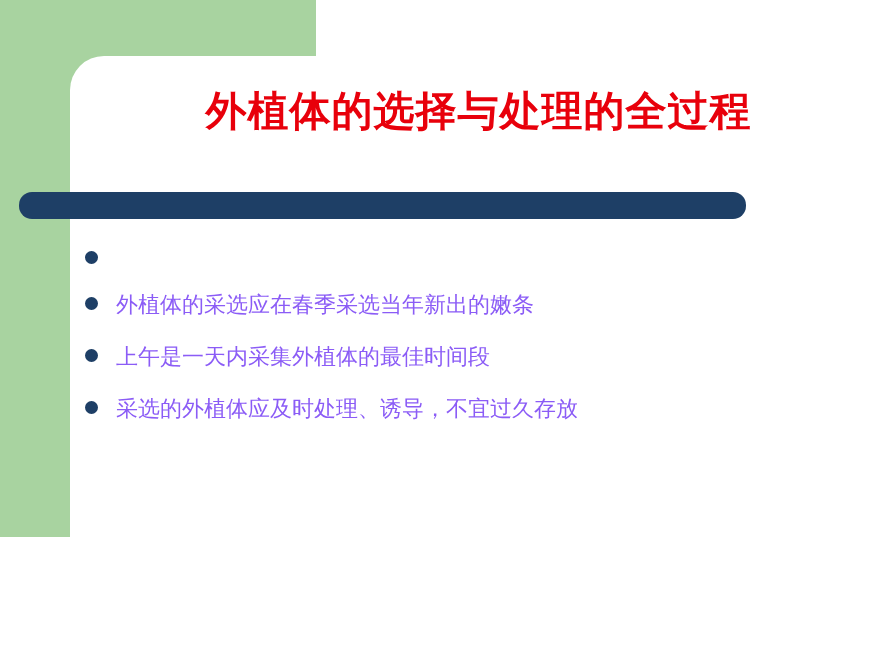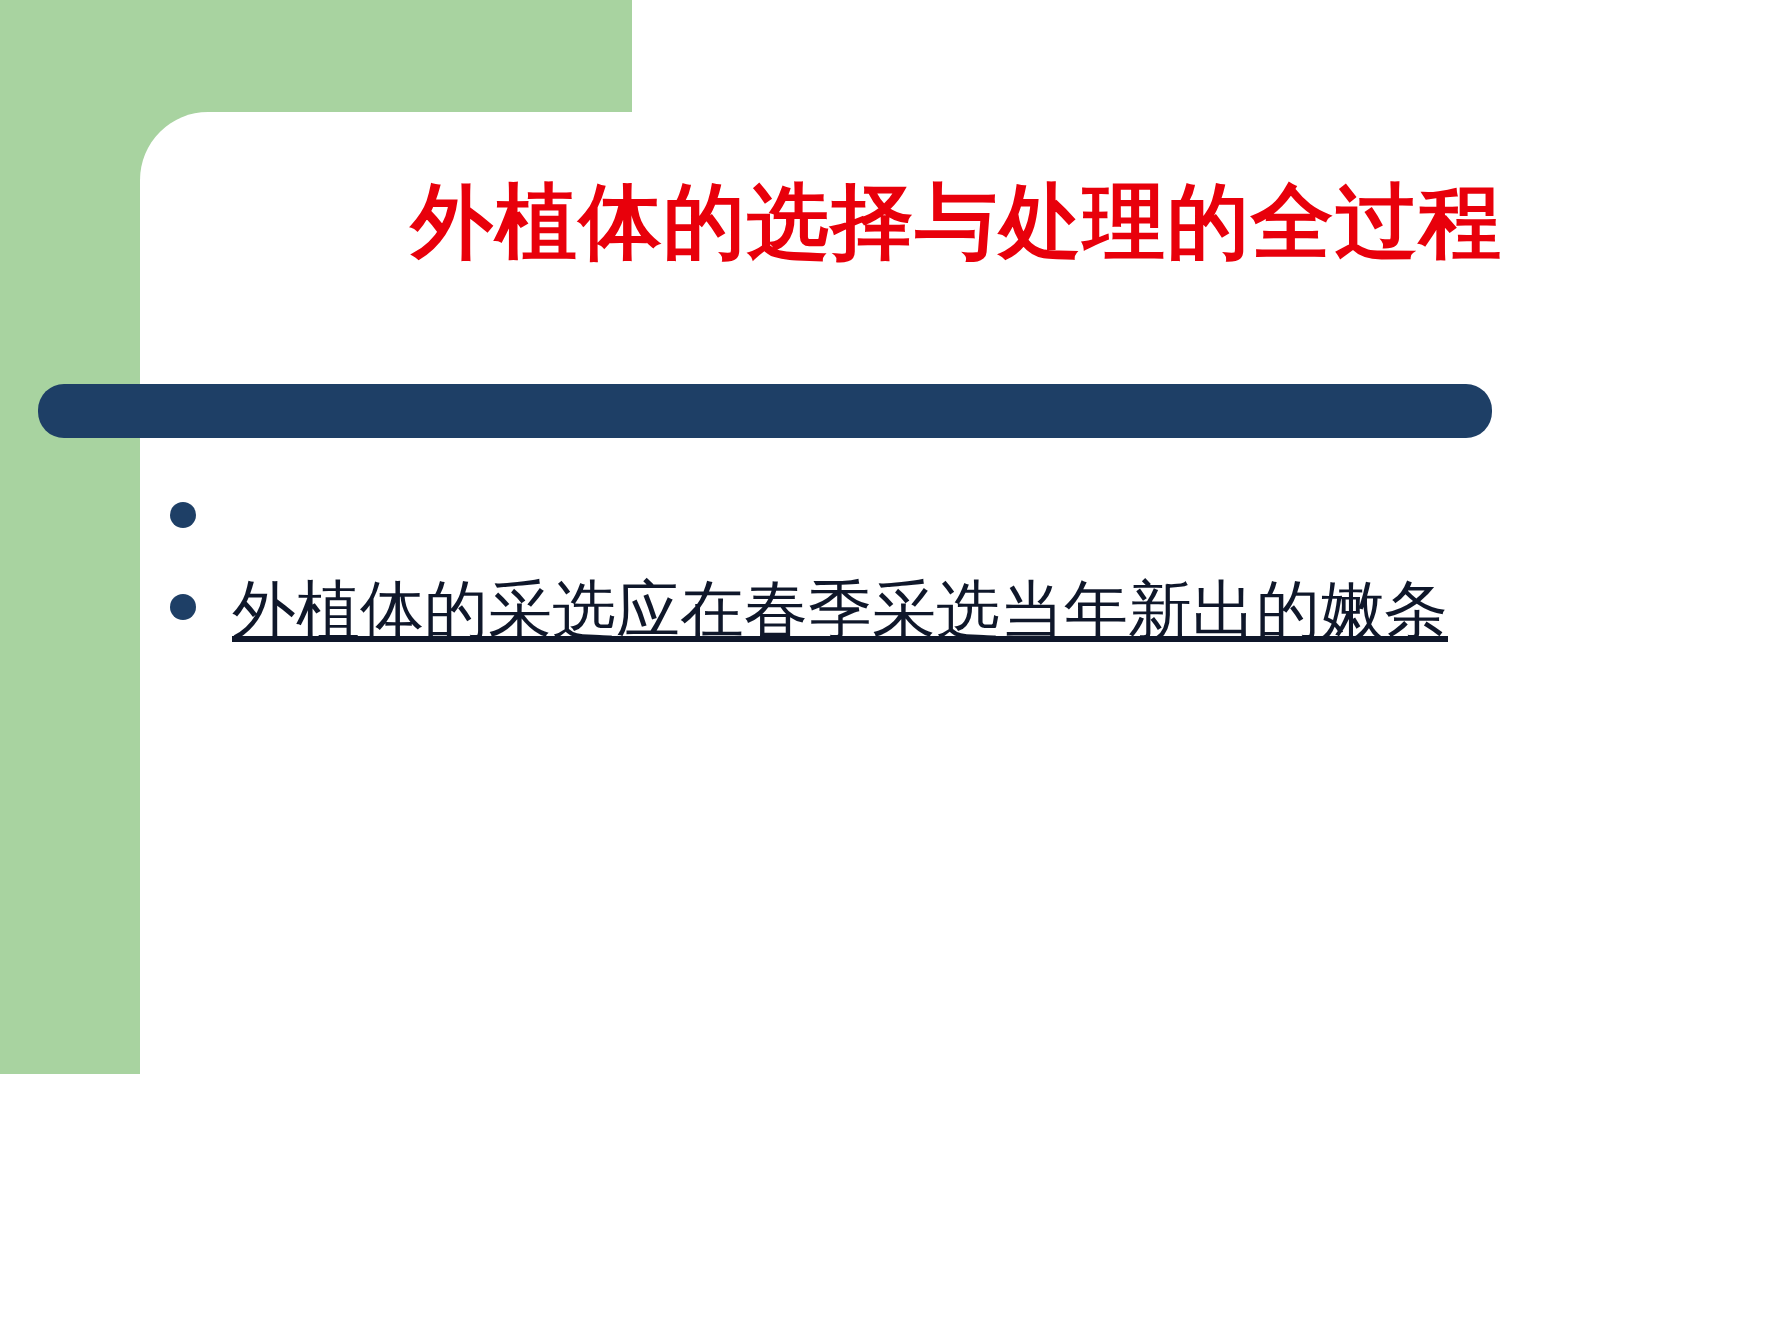--- a/index.html
+++ b/index.html
@@ -80,25 +80,24 @@
     flex: 0 0 auto;
     width: 13px;
     height: 13px;
     border-radius: 50%;
     background: #1e3f66;
     margin-top: 15px;
     margin-right: 18px;
   }
   .bullet-text {
     flex: 1 1 auto;
-    color: #0f172a;
-    font-size: 32px;
+    color: #8b5cf6;
+    font-size: 22px;
     line-height: 46px;
     font-family: "Liberation Serif", serif;
-    text-decoration: underline;
   }
   .bullet-row.empty .bullet-text {
     min-height: 40px;
   }
 </style>
 </head>
 <body>
 
 <div class="slide">
   <div class="green-band"></div>
@@ -113,17 +112,25 @@
     <div class="bullet-row empty">
       <span class="bullet-dot"></span>
       <span class="bullet-text"></span>
     </div>
 
     <div class="bullet-row">
       <span class="bullet-dot"></span>
       <span class="bullet-text">外植体的采选应在春季采选当年新出的嫩条</span>
     </div>
 
+    <div class="bullet-row">
+      <span class="bullet-dot"></span>
+      <span class="bullet-text">上午是一天内采集外植体的最佳时间段</span>
+    </div>
 
+    <div class="bullet-row">
+      <span class="bullet-dot"></span>
+      <span class="bullet-text">采选的外植体应及时处理、诱导，不宜过久存放</span>
+    </div>
 
 
   </div>
 </div>
 
 </body></html>

